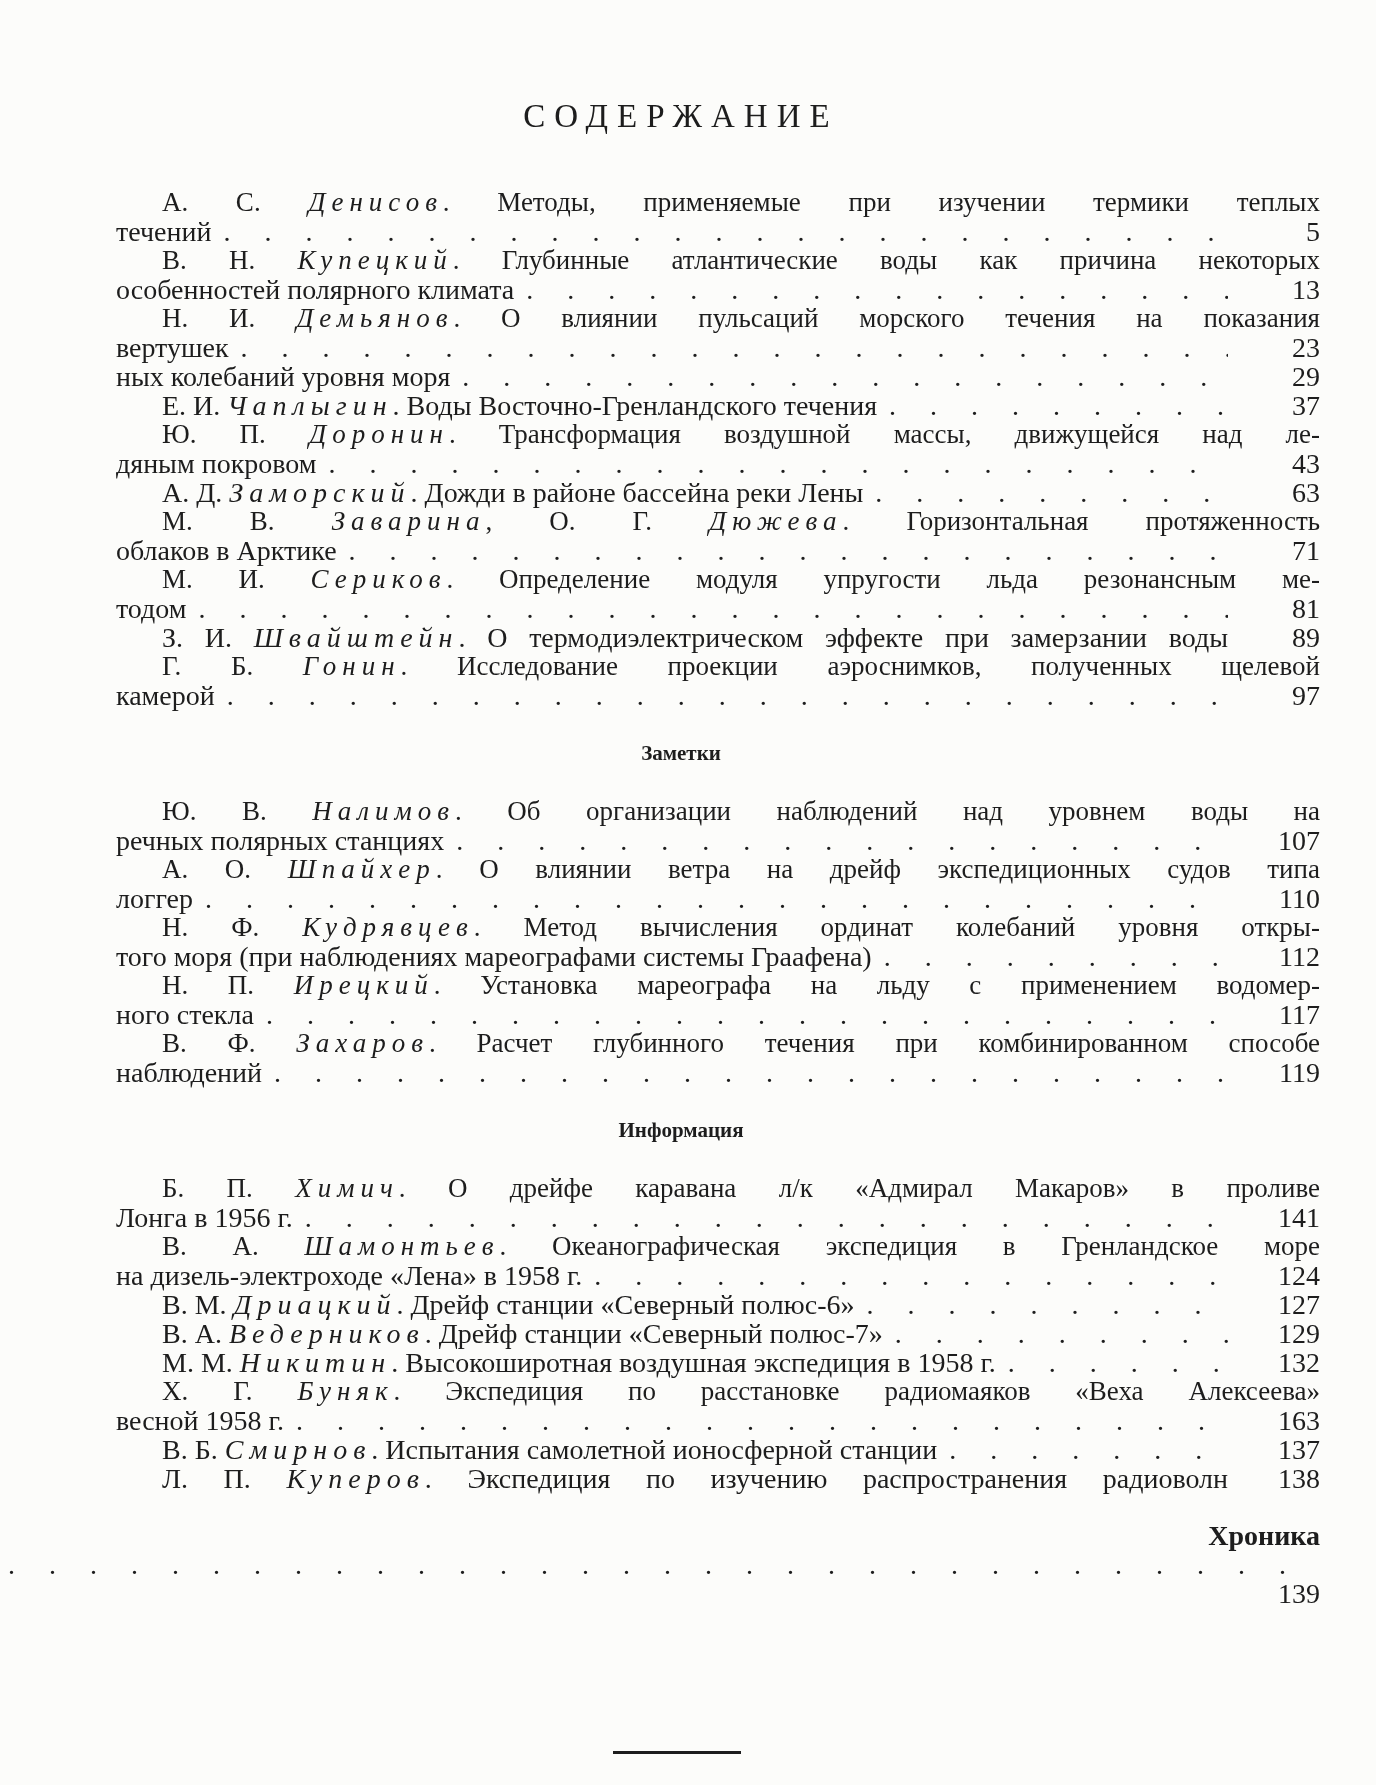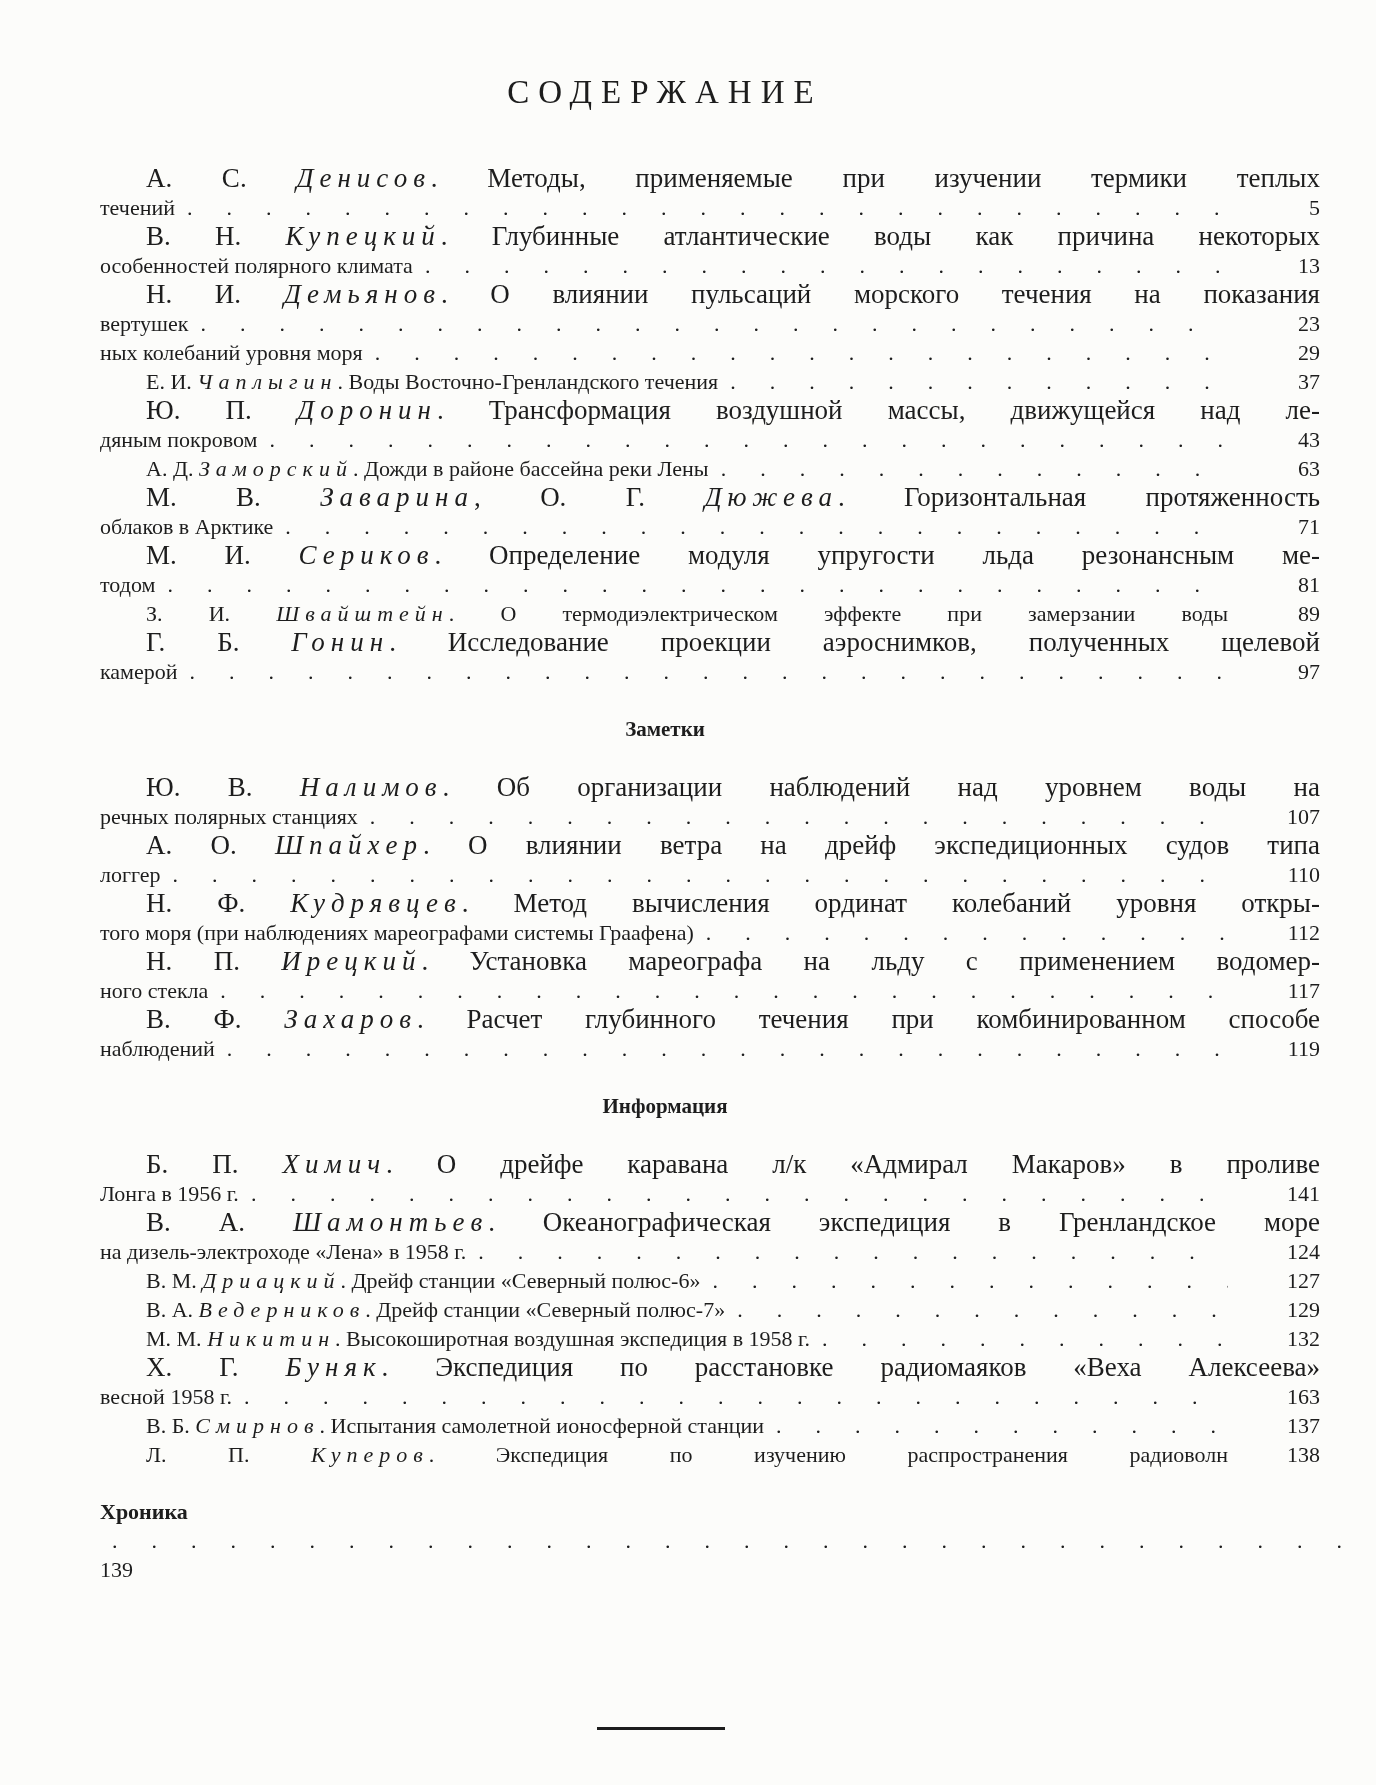--- a/index.html
+++ b/index.html
@@ -5,35 +5,35 @@
   :root { --ink:#1d1d1d; --paper:#fcfcfa; }
   * { box-sizing: border-box; }
   html,body { margin:0; padding:0; }
   body {
     width:1376px; height:1785px;
     background: var(--paper);
     color: var(--ink);
     font-family: "Liberation Serif", "DejaVu Serif", serif;
     overflow:hidden;
   }
-  .page { padding:72px 56px 0 100px; }
+  .page { padding:96px 56px 0 100px;margin-left:16px; }
   .title {
     font-size:33px; line-height:40px; font-weight:normal;
     letter-spacing:9px;
     width:1130px; text-align:center;
     margin:0 0 52px 0;
   }
   .line { font-size:27px; line-height:29px; }
   .line.first {
     text-align:justify; text-align-last:justify;
     text-indent:46px;
   }
   .line.last, .line.single, .footer-line {
-    display:flex; align-items:flex-start;
-    font-size:22px; line-height:29px;
+    display:flex; align-items:flex-end;
+    font-size:28px; line-height:29px;
   }
   .line.single { padding-left:46px; }
   .text-part { white-space:nowrap; }
   .text-part.grow { flex:1 1 auto; white-space:normal; text-align:justify; text-align-last:justify; }
   .author-surname { letter-spacing:6px;font-style:italic; }
   .leader {
     flex:1 1 auto; min-width:0;
     overflow:hidden; white-space:nowrap;
     letter-spacing:34px; padding-left:12px;
   }

